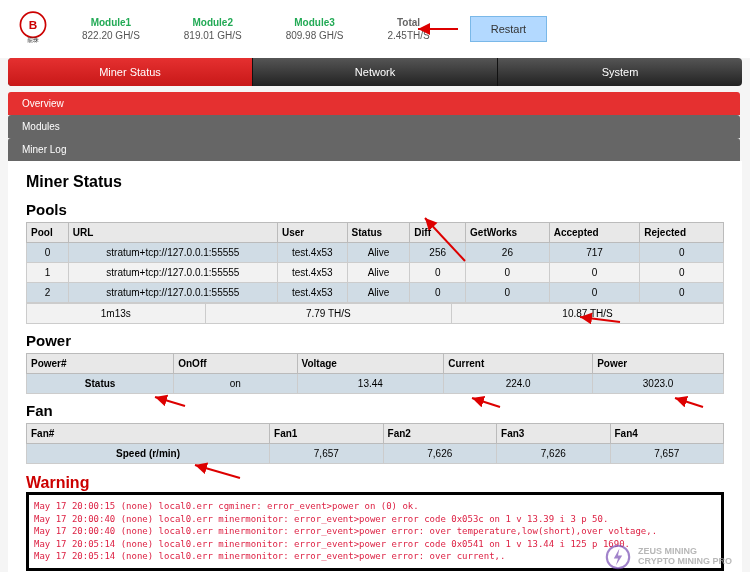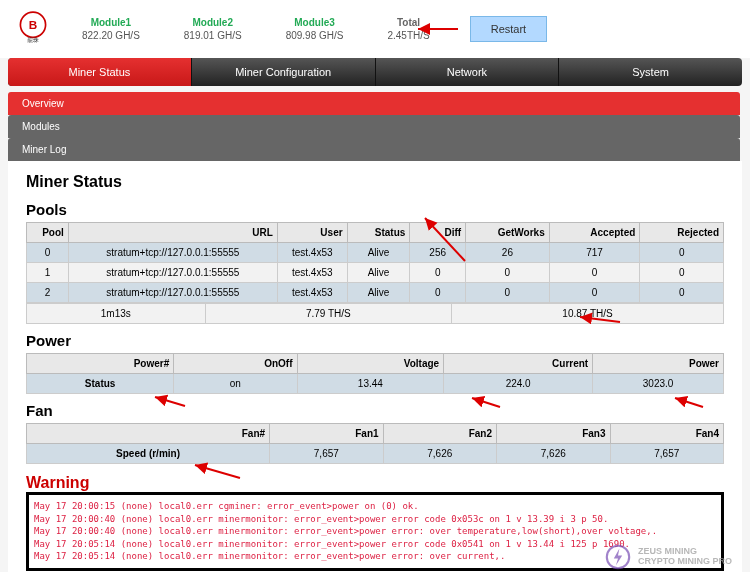--- a/index.html
+++ b/index.html
@@ -17,21 +17,21 @@
 .main-tab { flex: 1; text-align: center; padding: 8px 0; color: #fff; font-size: 11px; cursor: pointer; border-right: 1px solid #111; }
 .main-tab:last-child { border-right: none; }
 .main-tab.active { background: linear-gradient(#e53030, #c81818); border-radius: 4px 0 0 4px; }
 .sub-tabs { display: flex; gap: 0; margin: 6px 8px 0; flex-direction: column; }
 .sub-tab { padding: 6px 14px; background: #666; color: #fff; font-size: 10px; border-radius: 3px 3px 0 0; margin-right: 2px; cursor: pointer; }
 .sub-tab.active { background: #e53030; }
 .content { padding: 12px 18px; background: #fff; margin: 0 8px; }
 .page-title { font-size: 16px; font-weight: bold; margin-bottom: 10px; }
 .section-title { font-size: 15px; font-weight: bold; margin: 8px 0 4px; }
 table { width: 100%; border-collapse: collapse; font-size: 10px; }
-th { background: #e8e8e8; border: 1px solid #bbb; padding: 4px; font-weight: bold; text-align: right; }
+th { background: #e8e8e8; border: 1px solid #bbb; padding: 4px; font-weight: bold; text-align: left; }
 td { border: 1px solid #ccc; padding: 4px; text-align: center; }
 tr.row-alt td { background: #d0dce5; }
 tr.row-even td { background: #f2f2f2; }
 .warning-title { color: #c00; font-weight: bold; font-size: 16px; margin-top: 10px; }
 .log-box { border: 3px solid #000000; padding: 5px; font-family: monospace; font-size: 9px; color: #d24; line-height: 1.4; background: #fff; }
 .watermark { position: absolute; right: 18px; bottom: 12px; display: flex; align-items: center; opacity: 0.7; }
 .watermark-icon { width: 28px; height: 28px; margin-right: 6px; }
 .watermark-text { font-size: 9px; font-weight: bold; color: #999; line-height: 1.1; }
 .wrapper { position: relative; }
 </style>
@@ -63,21 +63,20 @@
     <div class="module">
           <div class="module-label total">Total</div>
           <div class="module-value">2.45TH/S</div>
         </div>
   </div>
   <button class="restart-btn">Restart</button>
 </div>
 
 <div class="main-tabs">
   <div class="main-tab active">Miner Status</div>
-  <div class="main-tab">Miner Configuration</div>
   <div class="main-tab">Network</div>
   <div class="main-tab">System</div>
 </div>
 
 <div class="sub-tabs">
   <div class="sub-tab active">Overview</div>
   <div class="sub-tab">Modules</div>
   <div class="sub-tab">Miner Log</div>
 </div>
 

